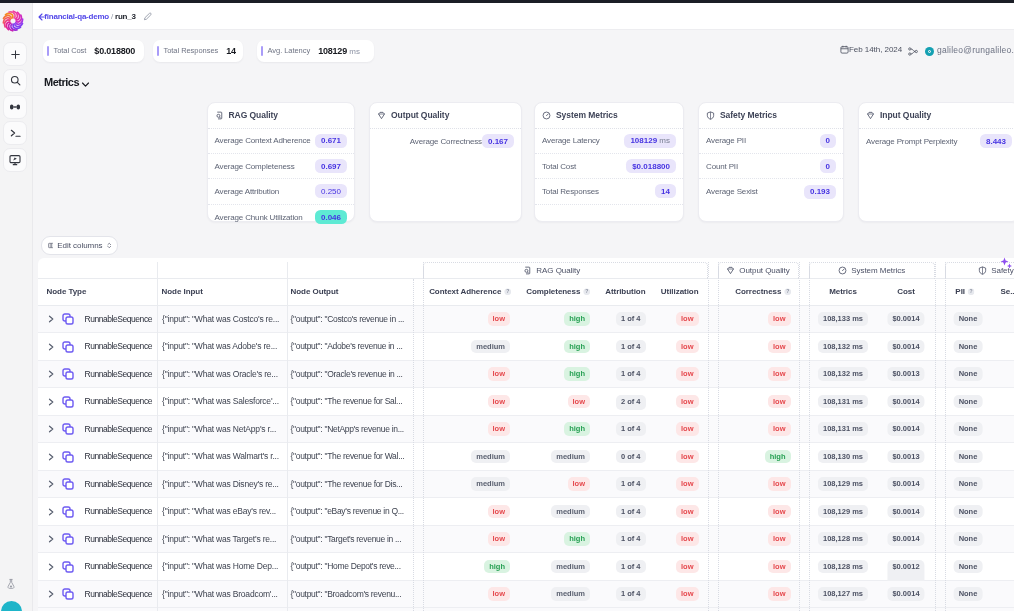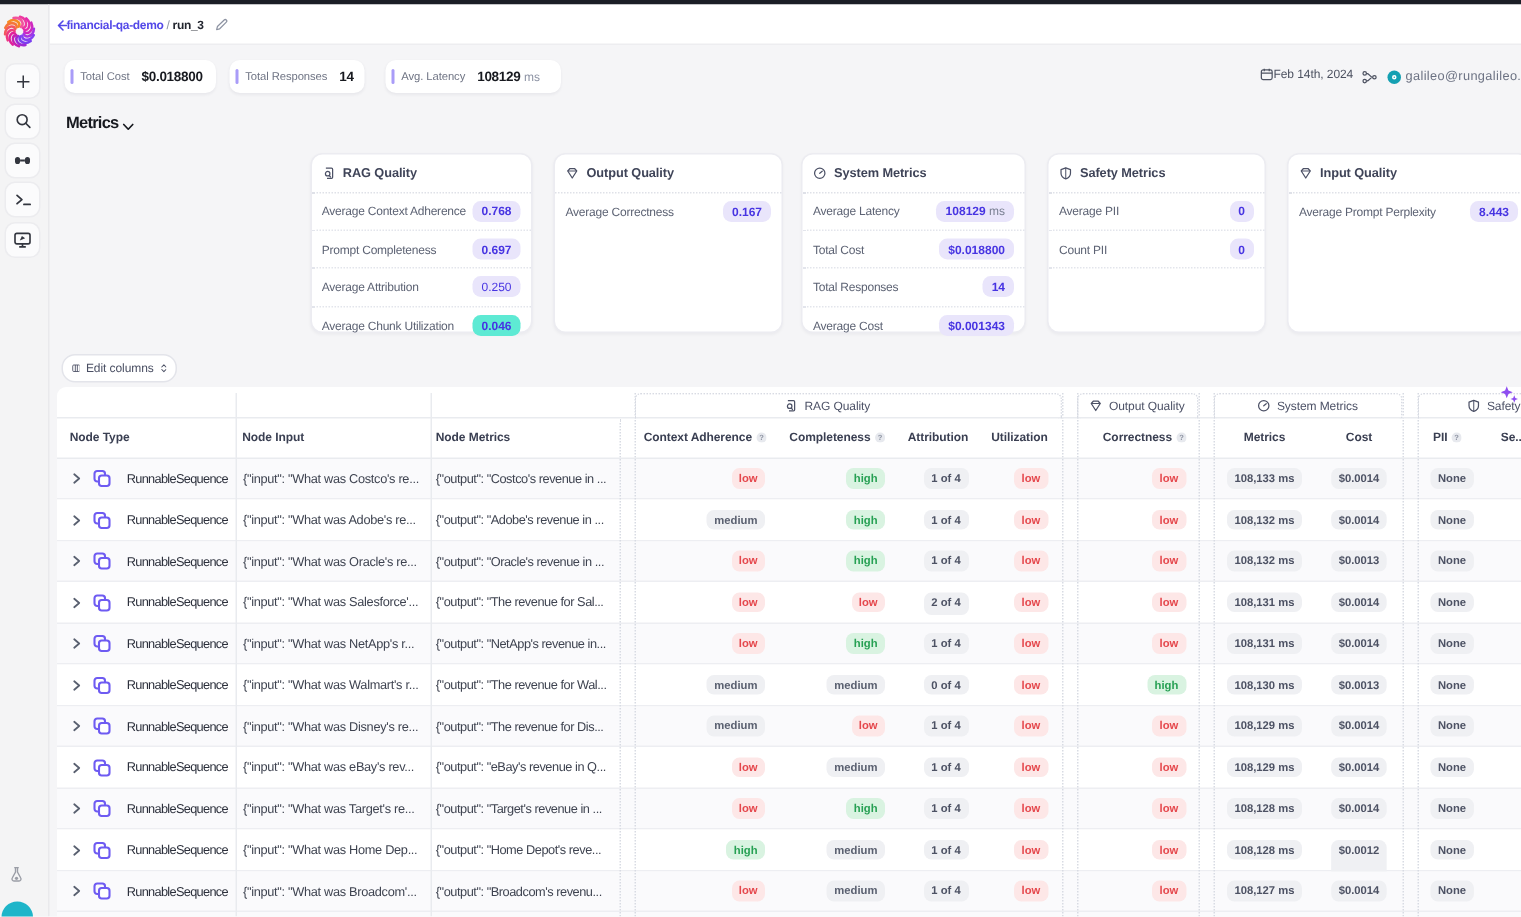--- a/index.html
+++ b/index.html
@@ -133,44 +133,44 @@
       <div style="height:24.5px;display:flex;align-items:center;gap:5px;padding:0 7px;border-bottom:1px dotted #dfe1e8;font-size:8.5px;font-weight:bold;color:#3f4458;letter-spacing:-0.05px">
         <svg width="9" height="9" viewBox="0 0 12 12">
           <path d="M3 1.5 h5 a1 1 0 0 1 1 1 v7 a1 1 0 0 1 -1 1 h-4" fill="none" stroke="#4c5166" stroke-width="1.1"></path>
           <circle cx="4.6" cy="6.4" r="2" fill="#fff" stroke="#4c5166" stroke-width="1.1"></circle>
           <path d="M6 8 L7.4 9.6" stroke="#4c5166" stroke-width="1.1"></path>
         </svg>
         <span>RAG Quality</span>
       </div>
       <div style="height:25.4px;display:flex;align-items:center;justify-content:space-between;padding:0 7px 0 7px;border-bottom:1px dotted #e3e5ec;box-sizing:border-box;white-space:nowrap">
         <span style="font-size:8px;color:#5d6374;letter-spacing:-0.15px">Average Context Adherence</span>
-        <span style="background:#e9e5fb;color:#4734e2;font-weight:bold;font-size:8px;padding:2.5px 6px;border-radius:5.5px;white-space:nowrap">0.768</span>
-      </div>
-      <div style="height:25.4px;display:flex;align-items:center;justify-content:space-between;padding:0 7px 0 7px;border-bottom:1px dotted #e3e5ec;box-sizing:border-box;white-space:nowrap">
-        <span style="font-size:8px;color:#5d6374;letter-spacing:-0.15px">Prompt Completeness</span>
+        <span style="background:#e9e5fb;color:#4734e2;font-weight:bold;font-size:8px;padding:2.5px 6px;border-radius:5.5px;white-space:nowrap">0.671</span>
+      </div>
+      <div style="height:25.4px;display:flex;align-items:center;justify-content:space-between;padding:0 7px 0 7px;border-bottom:1px dotted #e3e5ec;box-sizing:border-box;white-space:nowrap">
+        <span style="font-size:8px;color:#5d6374;letter-spacing:-0.15px">Average Completeness</span>
         <span style="background:#e9e5fb;color:#4734e2;font-weight:bold;font-size:8px;padding:2.5px 6px;border-radius:5.5px;white-space:nowrap">0.697</span>
       </div>
       <div style="height:25.4px;display:flex;align-items:center;justify-content:space-between;padding:0 7px 0 7px;border-bottom:1px dotted #e3e5ec;box-sizing:border-box;white-space:nowrap">
         <span style="font-size:8px;color:#5d6374;letter-spacing:-0.15px">Average Attribution</span>
         <span style="background:#e9e5fb;color:#4734e2;font-weight:normal;font-size:8px;padding:2.5px 6px;border-radius:5.5px;white-space:nowrap">0.250</span>
       </div>
       <div style="height:25.4px;display:flex;align-items:center;justify-content:space-between;padding:0 7px 0 7px;box-sizing:border-box;white-space:nowrap">
         <span style="font-size:8px;color:#5d6374;letter-spacing:-0.15px">Average Chunk Utilization</span>
         <span style="background:#5eead4;color:#4734e2;font-weight:bold;font-size:8px;padding:2.5px 6px;border-radius:5.5px;white-space:nowrap">0.046</span>
       </div>
     </div>
     <div style="position:absolute;left:369px;top:102px;width:153px;height:119.5px;background:#fff;border:1px solid #ececf1;border-radius:8px;box-shadow:0 1px 2px rgba(20,20,40,.04);box-sizing:border-box">
       <div style="height:24.5px;display:flex;align-items:center;gap:5px;padding:0 7px;border-bottom:1px dotted #dfe1e8;font-size:8.5px;font-weight:bold;color:#3f4458;letter-spacing:-0.05px">
         <svg width="9" height="9" viewBox="0 0 12 12">
           <path d="M2 4 L4 1.8 H8 L10 4 L6 10.2 Z" fill="none" stroke="#4c5166" stroke-width="1.1" stroke-linejoin="round"></path>
           <path d="M2 4 H10" stroke="#4c5166" stroke-width="0.9"></path>
         </svg>
         <span>Output Quality</span>
       </div>
-      <div style="height:25.4px;display:flex;align-items:center;justify-content:space-between;padding:0 7px 0 7px;box-sizing:border-box;white-space:nowrap">
+      <div style="height:25.4px;display:flex;align-items:center;justify-content:flex-end;padding:0 7px 0 7px;box-sizing:border-box;white-space:nowrap">
         <span style="font-size:8px;color:#5d6374;letter-spacing:-0.15px">Average Correctness</span>
         <span style="background:#e9e5fb;color:#4734e2;font-weight:bold;font-size:8px;padding:2.5px 6px;border-radius:5.5px;white-space:nowrap">0.167</span>
       </div>
     </div>
     <div style="position:absolute;left:534px;top:102px;width:150px;height:119.5px;background:#fff;border:1px solid #ececf1;border-radius:8px;box-shadow:0 1px 2px rgba(20,20,40,.04);box-sizing:border-box">
       <div style="height:24.5px;display:flex;align-items:center;gap:5px;padding:0 7px;border-bottom:1px dotted #dfe1e8;font-size:8.5px;font-weight:bold;color:#3f4458;letter-spacing:-0.05px">
         <svg width="9" height="9" viewBox="0 0 12 12">
           <circle cx="6" cy="6" r="4.6" fill="none" stroke="#4c5166" stroke-width="1.1"></circle>
           <path d="M6 6 L8.2 4.2" stroke="#4c5166" stroke-width="1.1" stroke-linecap="round"></path>
         </svg>
@@ -181,40 +181,40 @@
         <span style="background:#e9e5fb;color:#4734e2;font-weight:bold;font-size:8px;padding:2.5px 6px;border-radius:5.5px;white-space:nowrap">108129<span style="color:#7a8093;font-weight:normal"> ms</span></span>
       </div>
       <div style="height:25.4px;display:flex;align-items:center;justify-content:space-between;padding:0 7px 0 7px;border-bottom:1px dotted #e3e5ec;box-sizing:border-box;white-space:nowrap">
         <span style="font-size:8px;color:#5d6374;letter-spacing:-0.15px">Total Cost</span>
         <span style="background:#e9e5fb;color:#4734e2;font-weight:bold;font-size:8px;padding:2.5px 6px;border-radius:5.5px;white-space:nowrap">$0.018800</span>
       </div>
       <div style="height:25.4px;display:flex;align-items:center;justify-content:space-between;padding:0 7px 0 7px;border-bottom:1px dotted #e3e5ec;box-sizing:border-box;white-space:nowrap">
         <span style="font-size:8px;color:#5d6374;letter-spacing:-0.15px">Total Responses</span>
         <span style="background:#e9e5fb;color:#4734e2;font-weight:bold;font-size:8px;padding:2.5px 6px;border-radius:5.5px;white-space:nowrap">14</span>
       </div>
-      <div style="height:25.4px;display:flex;align-items:center;justify-content:space-between;padding:0 7px 0 7px;box-sizing:border-box;white-space:nowrap">
-        <span style="font-size:8px;color:#5d6374;letter-spacing:-0.15px">Average Cost</span>
-        <span style="background:#e9e5fb;color:#4734e2;font-weight:bold;font-size:8px;padding:2.5px 6px;border-radius:5.5px;white-space:nowrap">$0.001343</span>
-      </div>
     </div>
     <div style="position:absolute;left:698px;top:102px;width:146px;height:119.5px;background:#fff;border:1px solid #ececf1;border-radius:8px;box-shadow:0 1px 2px rgba(20,20,40,.04);box-sizing:border-box">
       <div style="height:24.5px;display:flex;align-items:center;gap:5px;padding:0 7px;border-bottom:1px dotted #dfe1e8;font-size:8.5px;font-weight:bold;color:#3f4458;letter-spacing:-0.05px">
         <svg width="9" height="9" viewBox="0 0 12 12">
           <path d="M6 1.2 L10.2 2.8 V6 c0 2.6 -1.8 4.2 -4.2 5 C3.6 10.2 1.8 8.6 1.8 6 V2.8 Z" fill="none" stroke="#4c5166" stroke-width="1.1" stroke-linejoin="round"></path>
           <path d="M6 1.2 V11" stroke="#4c5166" stroke-width="0.9"></path>
         </svg>
         <span>Safety Metrics</span>
       </div>
       <div style="height:25.4px;display:flex;align-items:center;justify-content:space-between;padding:0 7px 0 7px;border-bottom:1px dotted #e3e5ec;box-sizing:border-box;white-space:nowrap">
         <span style="font-size:8px;color:#5d6374;letter-spacing:-0.15px">Average PII</span>
         <span style="background:#e9e5fb;color:#4734e2;font-weight:bold;font-size:8px;padding:2.5px 6px;border-radius:5.5px;white-space:nowrap">0</span>
       </div>
       <div style="height:25.4px;display:flex;align-items:center;justify-content:space-between;padding:0 7px 0 7px;border-bottom:1px dotted #e3e5ec;box-sizing:border-box;white-space:nowrap">
         <span style="font-size:8px;color:#5d6374;letter-spacing:-0.15px">Count PII</span>
         <span style="background:#e9e5fb;color:#4734e2;font-weight:bold;font-size:8px;padding:2.5px 6px;border-radius:5.5px;white-space:nowrap">0</span>
+      </div>
+      <div style="height:25.4px;display:flex;align-items:center;justify-content:space-between;padding:0 7px 0 7px;box-sizing:border-box;white-space:nowrap">
+        <span style="font-size:8px;color:#5d6374;letter-spacing:-0.15px">Average Sexist</span>
+        <span style="background:#e9e5fb;color:#4734e2;font-weight:bold;font-size:8px;padding:2.5px 6px;border-radius:5.5px;white-space:nowrap">0.193</span>
       </div>
     </div>
     <div style="position:absolute;left:858px;top:102px;width:162px;height:119.5px;background:#fff;border:1px solid #ececf1;border-radius:8px;box-shadow:0 1px 2px rgba(20,20,40,.04);box-sizing:border-box">
       <div style="height:24.5px;display:flex;align-items:center;gap:5px;padding:0 7px;border-bottom:1px dotted #dfe1e8;font-size:8.5px;font-weight:bold;color:#3f4458;letter-spacing:-0.05px">
         <svg width="9" height="9" viewBox="0 0 12 12">
           <path d="M2 4 L4 1.8 H8 L10 4 L6 10.2 Z" fill="none" stroke="#4c5166" stroke-width="1.1" stroke-linejoin="round"></path>
           <path d="M2 4 H10" stroke="#4c5166" stroke-width="0.9"></path>
         </svg>
         <span>Input Quality</span>
       </div>
@@ -491,21 +491,21 @@
     </div>
     <div style="position:absolute;left:944.5px;top:262px;width:130.5px;height:16.5px;border:1px dotted #d8dbe3;border-bottom:none;border-radius:4px 4px 0 0;box-sizing:border-box;display:flex;align-items:center;justify-content:center;gap:4px;font-size:8px;color:#4c5166;letter-spacing:-0.05px">
       <svg width="9" height="9" viewBox="0 0 12 12">
         <path d="M6 1.2 L10.2 2.8 V6 c0 2.6 -1.8 4.2 -4.2 5 C3.6 10.2 1.8 8.6 1.8 6 V2.8 Z" fill="none" stroke="#4c5166" stroke-width="1.1" stroke-linejoin="round"></path>
         <path d="M6 1.2 V11" stroke="#4c5166" stroke-width="0.9"></path>
       </svg>
       <span>Safety Metrics</span>
     </div>
     <div style="position:absolute;left:46.5px;top:287px;font-size:8px;font-weight:bold;color:#3a3f52;white-space:nowrap;letter-spacing:-0.05px">Node Type</div>
     <div style="position:absolute;left:161.5px;top:287px;font-size:8px;font-weight:bold;color:#3a3f52;white-space:nowrap;letter-spacing:-0.05px">Node Input</div>
-    <div style="position:absolute;left:290.5px;top:287px;font-size:8px;font-weight:bold;color:#3a3f52;white-space:nowrap;letter-spacing:-0.05px">Node Metrics</div>
+    <div style="position:absolute;left:290.5px;top:287px;font-size:8px;font-weight:bold;color:#3a3f52;white-space:nowrap;letter-spacing:-0.05px">Node Output</div>
     <div style="position:absolute;right:503px;top:287px;font-size:8px;font-weight:bold;color:#3a3f52;white-space:nowrap;letter-spacing:-0.05px">Context Adherence&nbsp;<svg width="7.5" height="7.5" viewBox="0 0 12 12" style="vertical-align:-1px">
         <circle cx="6" cy="6" r="5.4" fill="#e7e9ee"></circle>
         <text x="6" y="8.6" text-anchor="middle" font-size="8" fill="#8d93a2" font-family="Liberation Sans">?</text>
       </svg></div>
     <div style="position:absolute;right:424px;top:287px;font-size:8px;font-weight:bold;color:#3a3f52;white-space:nowrap;letter-spacing:-0.05px">Completeness&nbsp;<svg width="7.5" height="7.5" viewBox="0 0 12 12" style="vertical-align:-1px">
         <circle cx="6" cy="6" r="5.4" fill="#e7e9ee"></circle>
         <text x="6" y="8.6" text-anchor="middle" font-size="8" fill="#8d93a2" font-family="Liberation Sans">?</text>
       </svg></div>
     <div style="position:absolute;right:368.5px;top:287px;font-size:8px;font-weight:bold;color:#3a3f52;white-space:nowrap;letter-spacing:-0.05px">Attribution</div>
     <div style="position:absolute;right:315.5px;top:287px;font-size:8px;font-weight:bold;color:#3a3f52;white-space:nowrap;letter-spacing:-0.05px">Utilization</div>

